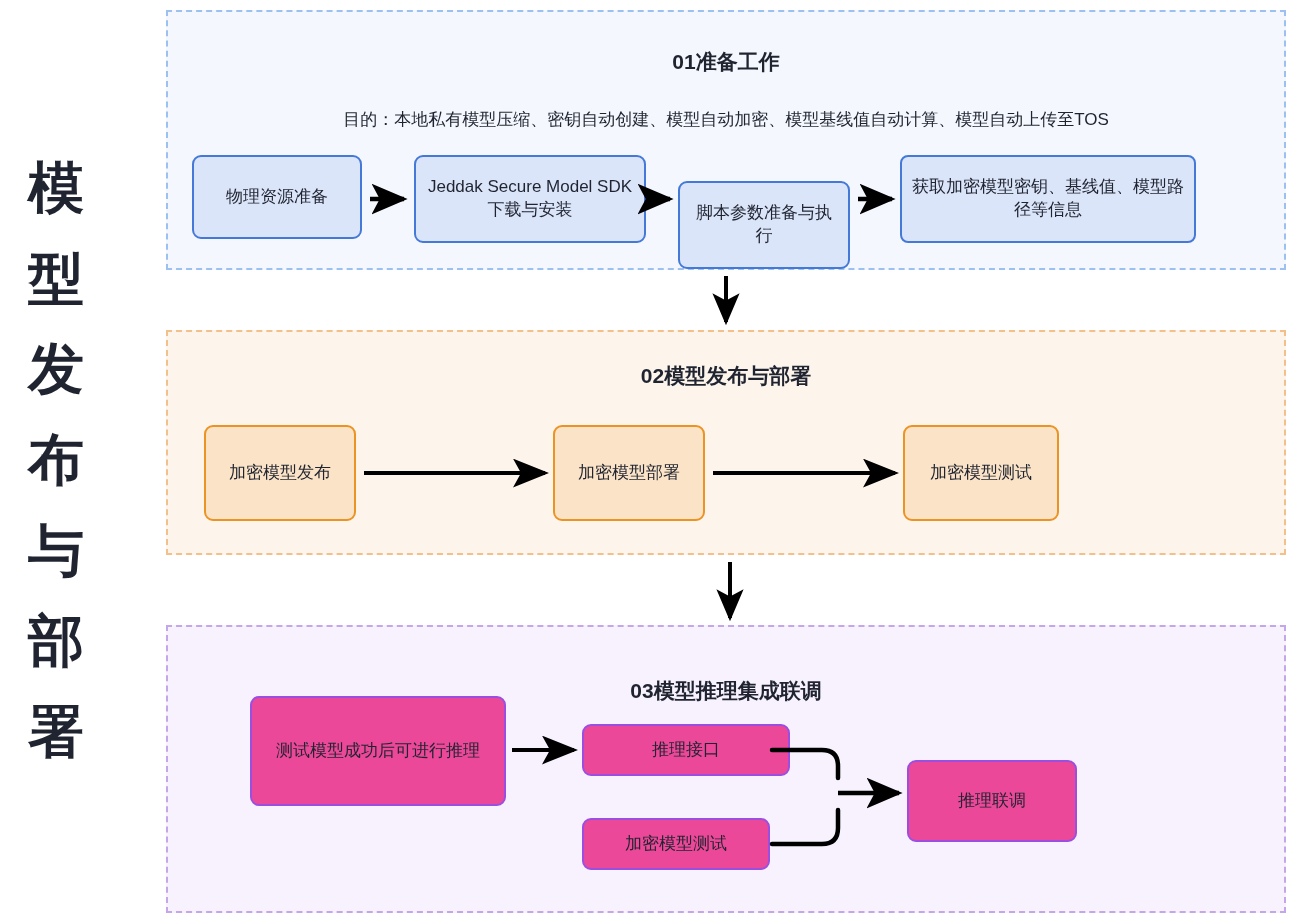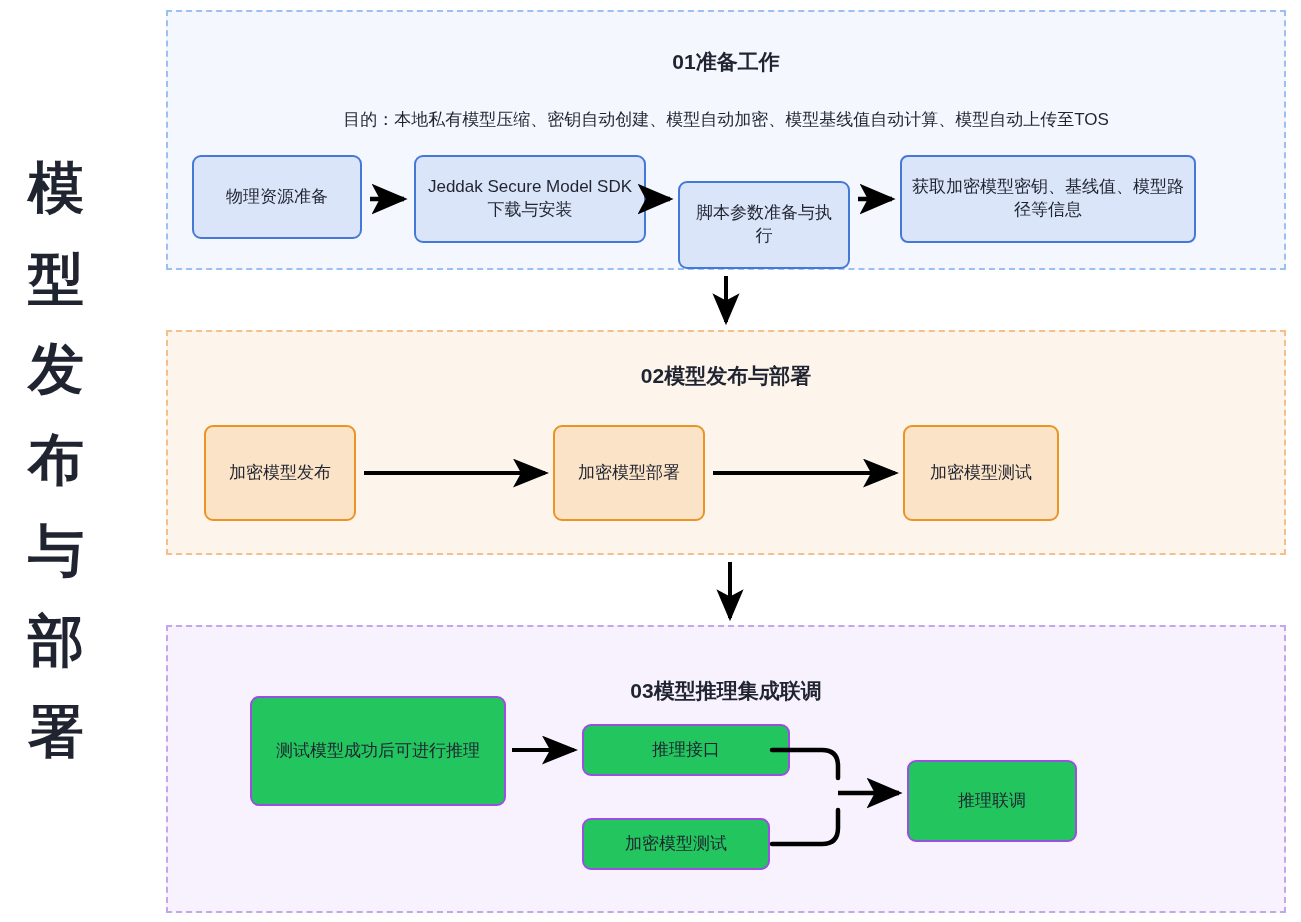--- a/index.html
+++ b/index.html
@@ -94,21 +94,21 @@
     border-width: 2px;
     border-style: solid;
     border-radius: 9px;
     font-size: 17px;
     line-height: 1.35;
     padding: 4px 8px;
     color: #1f2430;
   }
   .node.blue   { background: #dbe5f9; border-color: #4579d8; }
   .node.orange { background: #fbe3c7; border-color: #eb9323; }
-  .node.purple { background: #22c55e; border-color: #9b4fe0; }
+  .node.purple { background: #ec4899; border-color: #9b4fe0; }
 
   
   #connectors {
     position: absolute;
     left: 0; top: 0;
     width: 1301px; height: 922px;
     pointer-events: none;
   }
 </style>
 </head>

